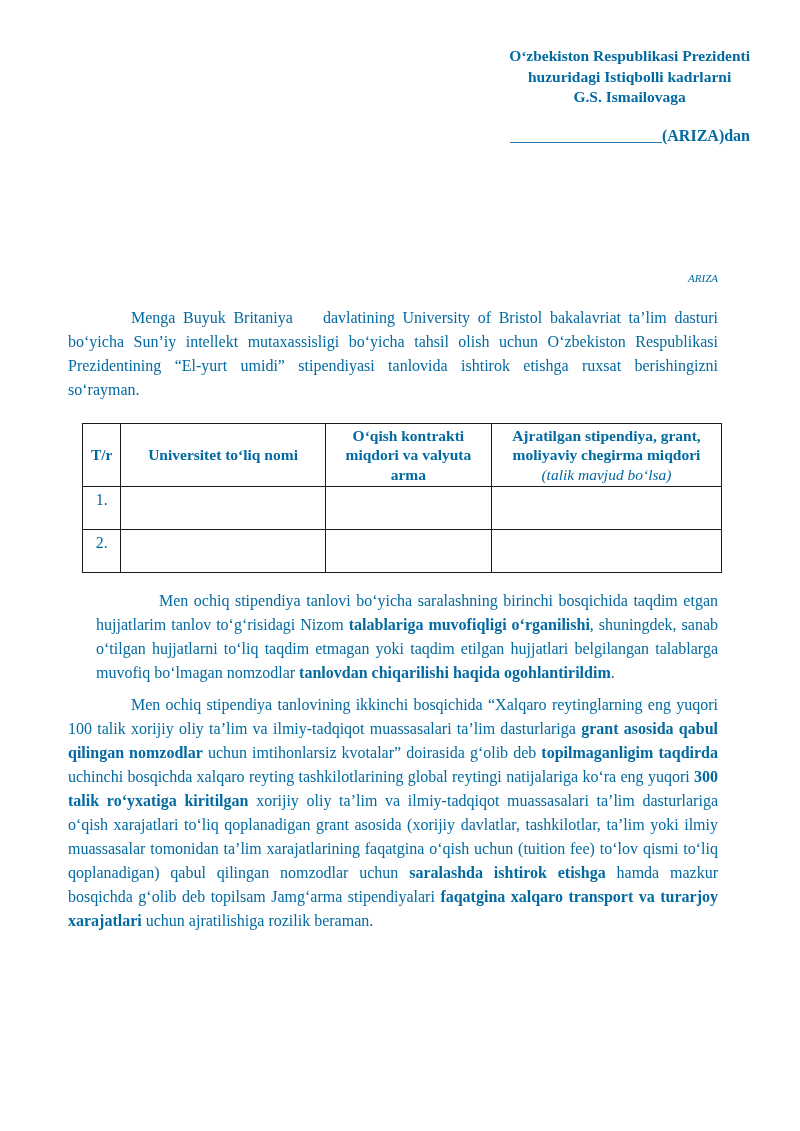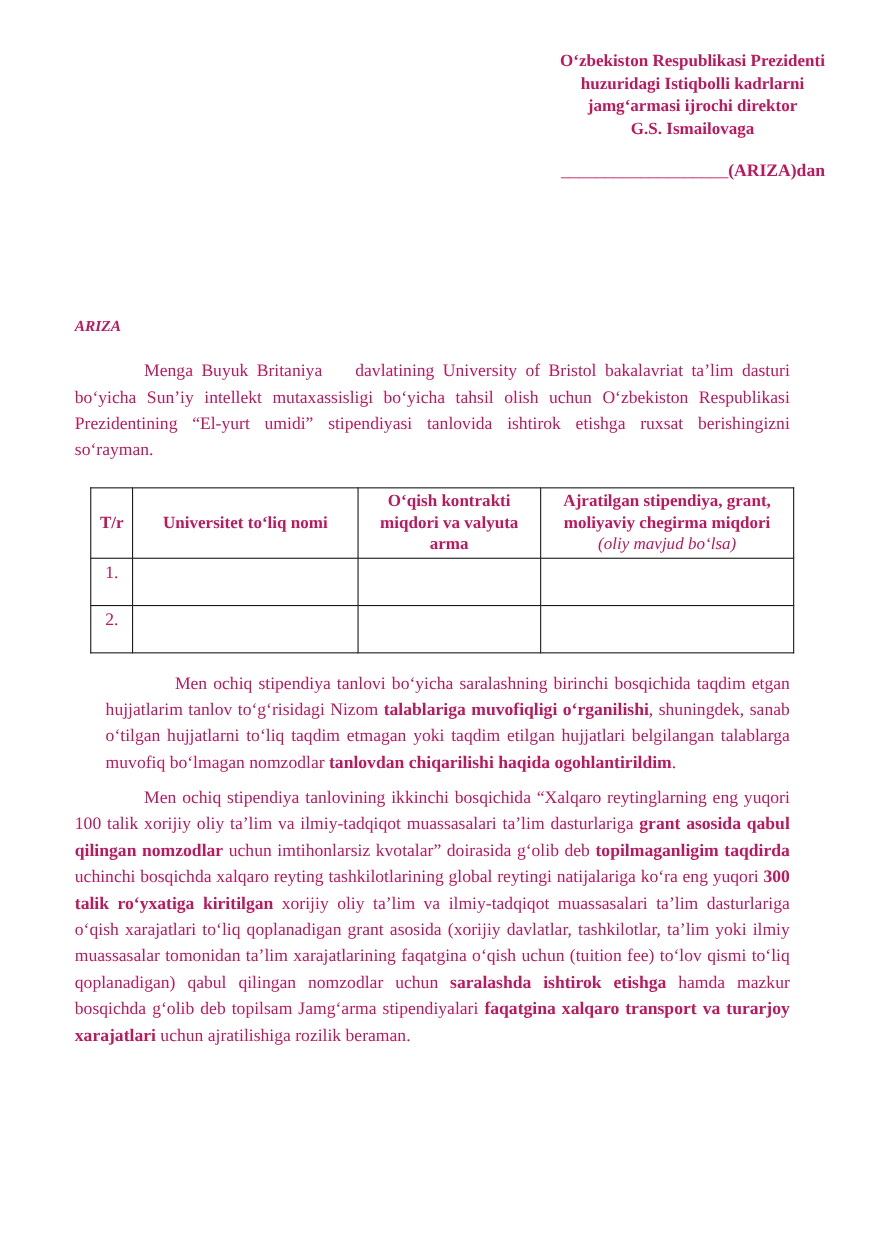--- a/index.html
+++ b/index.html
@@ -3,21 +3,21 @@
 <meta charset="utf-8">
 <style>
   * { box-sizing: border-box; }
   html, body { margin: 0; padding: 0; background: #ffffff; }
   .page {
     position: relative;
     width: 800px;
     height: 1131px;
     margin: 0 auto;
     background: #ffffff;
-    color: #be185d;
+    color: #0369a1;
     font-family: "Liberation Serif", "DejaVu Serif", serif;
     padding: 46px 50px 0 68px;
     overflow: hidden;
     border-radius: 31px;
   }
 
   
   .addressee {
     width: max-content;
     max-width: 300px;
@@ -37,24 +37,24 @@
     font-weight: bold;
     font-size: 16px;
     line-height: 24px;
     white-space: nowrap;
   }
   .fish-line .blank { letter-spacing: 0; font-weight: normal; }
 
   
   .title {
     margin: 118px 32px 0 0;
-    text-align: left;
-    font-weight: bold;
+    text-align: right;
+    font-weight: normal;
     font-style: italic;
-    font-size: 14px;
+    font-size: 11px;
     line-height: 24px;
   }
 
   
   .para {
     margin: 0 32px 0 0;
     text-align: justify;
     font-size: 16px;
     line-height: 24px;
     text-indent: 63px;
@@ -98,21 +98,20 @@
   table.unis td.num { text-align: center; padding-top: 3px; }
 </style>
 </head>
 <body>
 
 <div class="page">
 
   <div class="addressee">
     <div class="line">O‘zbekiston Respublikasi Prezidenti</div>
     <div class="line">huzuridagi Istiqbolli kadrlarni</div>
-    <div class="line">jamg‘armasi ijrochi direktor</div>
     <div class="line">G.S. Ismailovaga</div>
   </div>
 
   <div class="fish-line"><span class="blank">___________________</span><b>(ARIZA)dan</b></div>
 
   <div class="title">ARIZA</div>
 
   <p class="para p1"><span>Menga Buyuk Britaniya</span><span class="gap" style="width: 30px;">&nbsp;</span><span>davlatining University of Bristol bakalavriat ta’lim dasturi bo‘yicha Sun’iy intellekt mutaxassisligi bo‘yicha tahsil olish uchun O‘zbekiston Respublikasi Prezidentining “El-yurt umidi” stipendiyasi tanlovida ishtirok etishga ruxsat berishingizni so‘rayman.</span></p>
 
 
@@ -123,21 +122,21 @@
       <col style="width:26%">
       <col style="width:36%">
     </colgroup>
     <thead>
       <tr>
         <th>T/r</th>
         <th>Universitet to‘liq nomi</th>
         <th>O‘qish kontrakti miqdori va valyuta arma</th>
         <th>
           <div>Ajratilgan stipendiya, grant, moliyaviy chegirma miqdori</div>
-          <div class="note">(oliy mavjud bo‘lsa)</div>
+          <div class="note">(talik mavjud bo‘lsa)</div>
         </th>
       </tr>
     </thead>
     <tbody>
       <tr>
         <td class="num">1.</td>
         <td></td>
         <td></td>
         <td></td>
       </tr>

